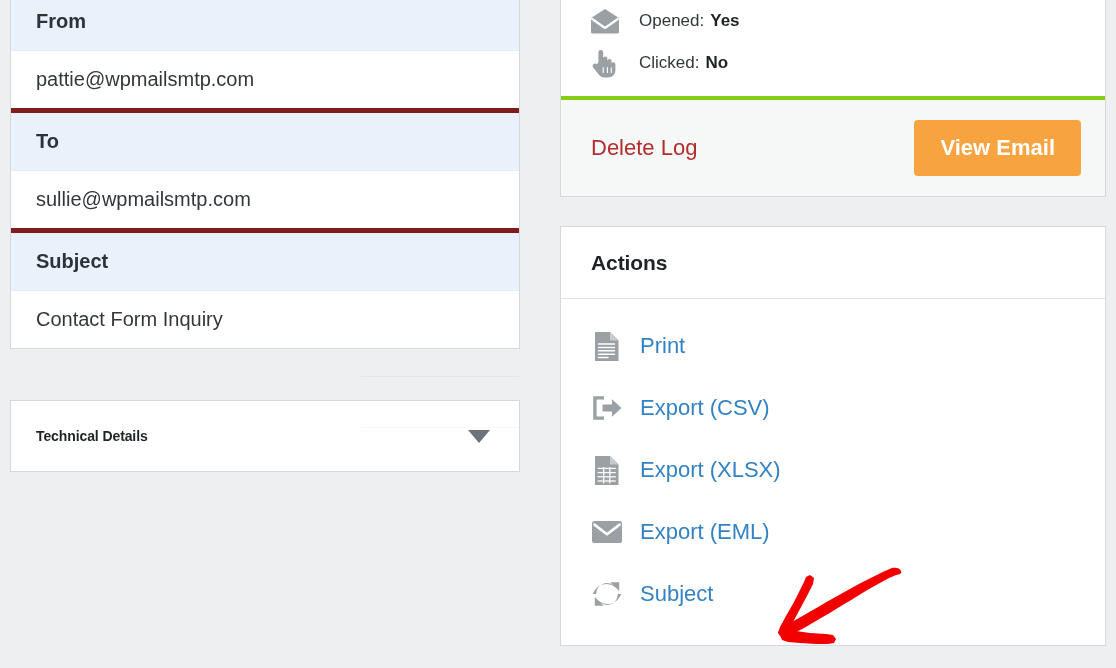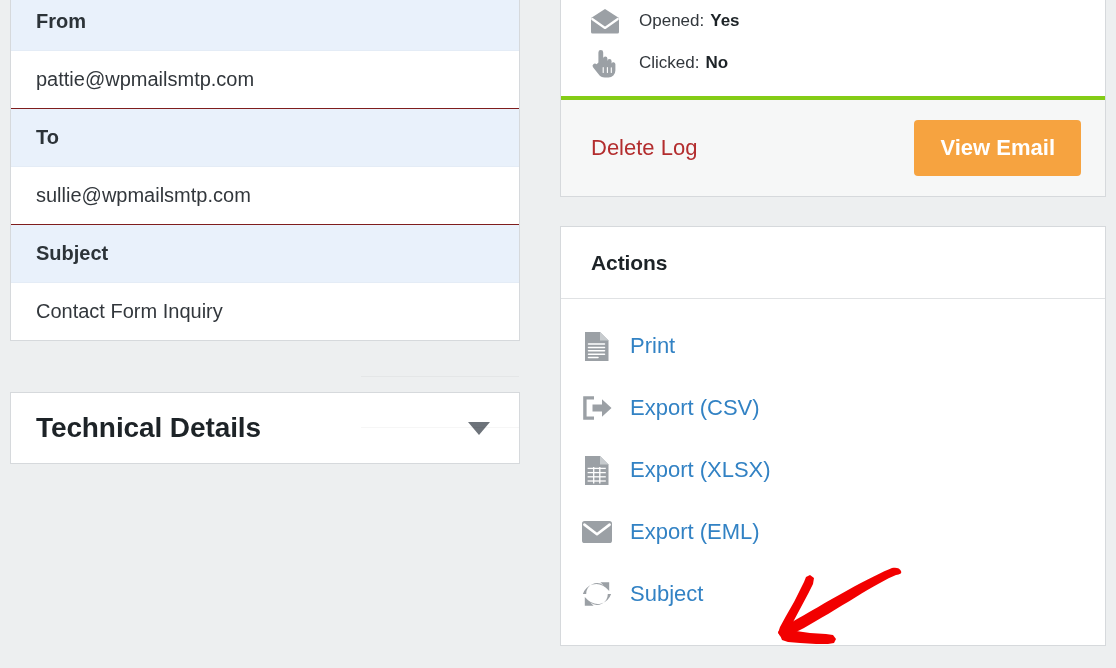--- a/index.html
+++ b/index.html
@@ -47,37 +47,37 @@
     color: #2c3338;
     font-size: 20px;
     padding: 17px 25px 17px 25px;
     border-bottom: 1px solid #e4ecf6;
   }
   .email-table tr.value-row td {
     background: #ffffff;
     color: #32373c;
     font-size: 20px;
     padding: 17px 25px 17px 25px;
-    border-bottom: 1px solid #7f1d1d;
+    border-bottom: 5px solid #7f1d1d;
   }
   .email-table tr:last-child td {
     border-bottom: none;
   }
 
   .tech-panel {
     margin-top: 51px;
     height: 72px;
     display: flex;
     align-items: center;
     justify-content: space-between;
     padding: 0 25px 0 25px;
     box-sizing: border-box;
   }
   .tech-title {
-    font-size: 28px;
+    font-size: 14px;
     font-weight: bold;
     color: #1d2327;
     letter-spacing: -0.1px;
   }
   .caret-down {
     width: 0;
     height: 0;
     border-left: 11px solid transparent;
     border-right: 11px solid transparent;
     border-top: 13px solid #6d737a;
@@ -179,21 +179,21 @@
     color: #1d2327;
     letter-spacing: -0.1px;
   }
   .actions-body {
     padding: 16px 0 20px 0;
   }
   .action-item {
     display: flex;
     align-items: center;
     height: 62px;
-    padding-left: 19px;
+    padding-left: 29px;
     text-decoration: none;
     cursor: pointer;
   }
   .action-item .ico {
     width: 34px;
     margin-right: 16px;
     display: flex;
     align-items: center;
     justify-content: center;
     flex: none;

